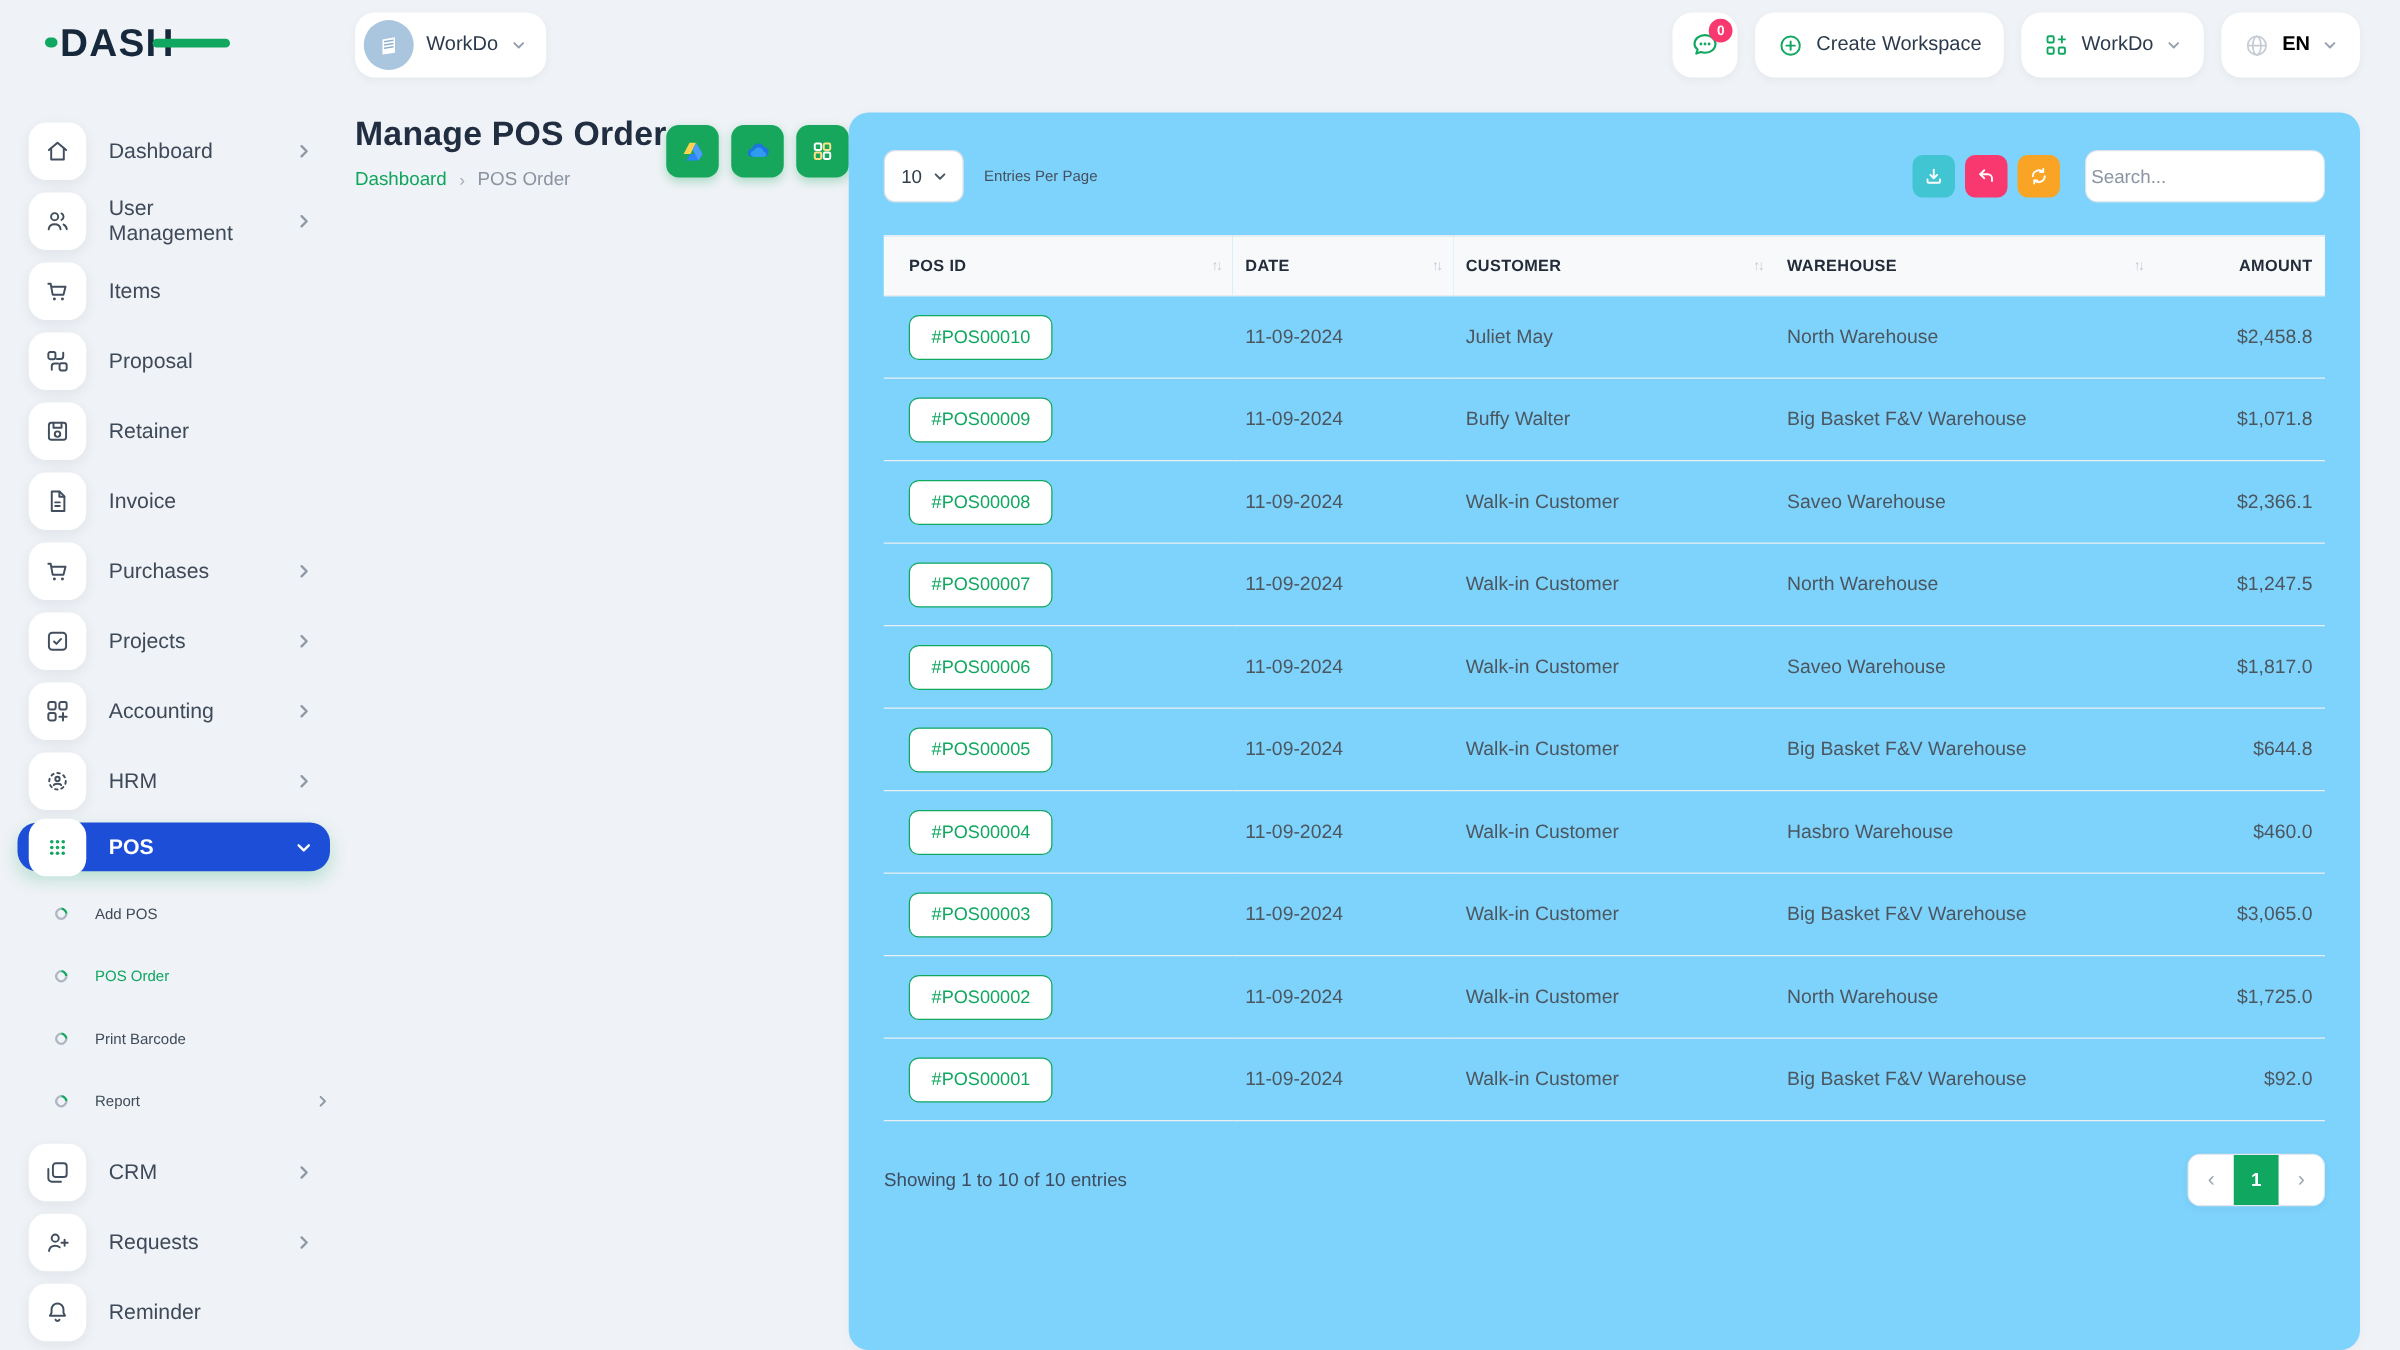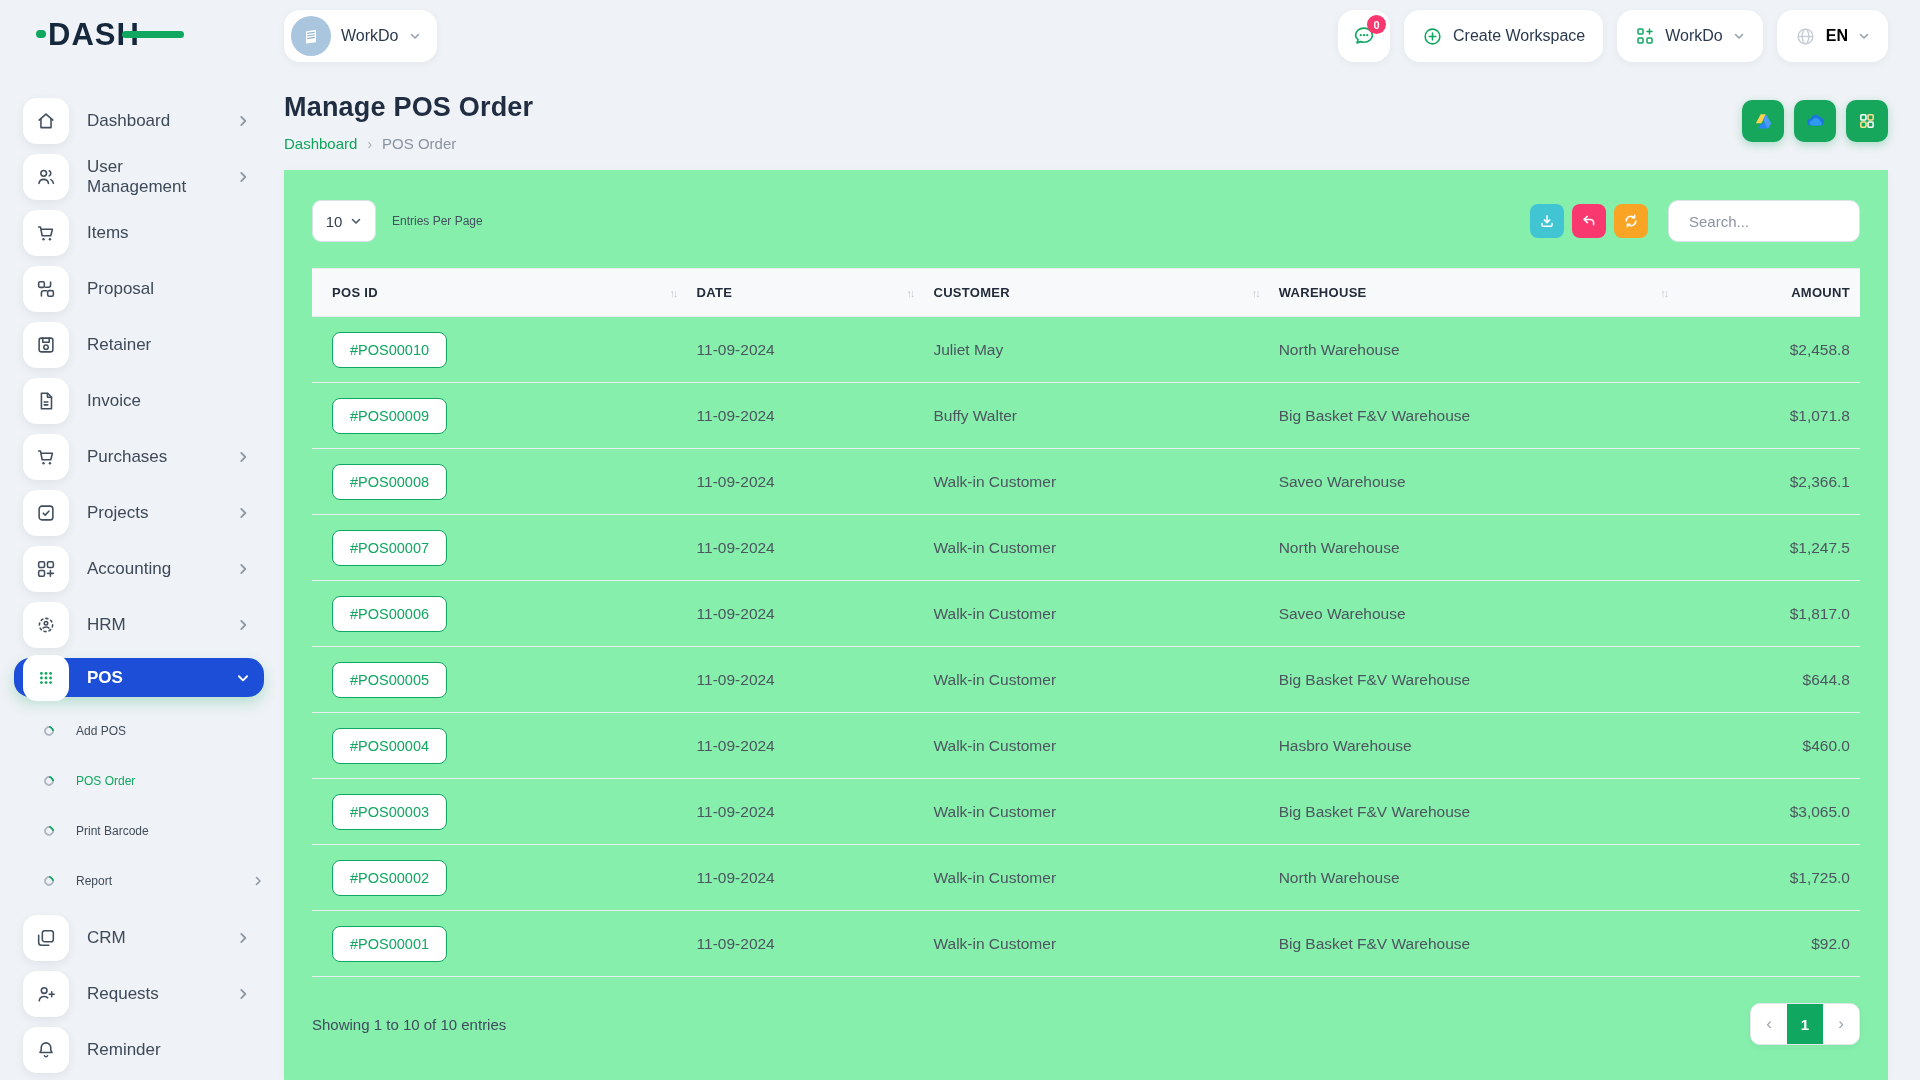--- a/index.html
+++ b/index.html
@@ -35,41 +35,41 @@
   .s-item.active .s-iconbox{box-shadow:none;color:#10a760}
   .s-item.active .s-label{color:#fff;font-weight:700}
   .s-item.active .s-chevron{color:#fff}
   .s-sub{display:flex;align-items:center;height:48px;margin:2px 14px 2px 0;padding-left:44px;gap:22px;cursor:pointer}
   .s-bullet{width:10px;height:10px;border-radius:50%;border:2px solid #aeb7c2;border-top-color:#10a760;transform:rotate(45deg);flex:0 0 10px}
   .s-sublabel{flex:1;font-size:12px;color:#404c5b}
   .s-sub.active .s-sublabel{color:#10a760}
   .s-sub .s-chevron svg{width:12px;height:12px}
 
   
-  .main{flex:1;min-width:0;padding:0 32px 0 6px;display:flex;flex-direction:column}
+  .main{flex:1;min-width:0;padding:0 32px 0 6px;display:flex;}
   .page-head{display:flex;justify-content:space-between;align-items:flex-start;margin-top:20px}
   .page-title{font-size:27px;font-weight:700;color:#212e42;letter-spacing:.2px}
   .breadcrumb{margin-top:12px;font-size:15px;display:flex;align-items:center;gap:10px}
   .crumb-link{color:#0ea65b;text-decoration:none;cursor:pointer}
   .crumb-sep{color:#a6adb8;font-size:14px}
   .crumb-current{color:#8a93a0}
   .head-actions{display:flex;gap:10px;margin-top:8px}
   .sq-btn{width:42px;height:42px;border-radius:10px;background:#16a75c;border:none;display:flex;align-items:center;justify-content:center;cursor:pointer;
           box-shadow:0 3px 8px rgba(22,167,92,.3)}
 
   
-  .card{background:#86efac;border-radius:0;margin-top:18px;padding:30px 28px;flex:1;box-shadow:0 2px 10px rgba(25,45,70,.04);min-height:0}
+  .card{background:#7dd3fc;border-radius:16px;margin-top:18px;padding:30px 28px;flex:1;box-shadow:0 2px 10px rgba(25,45,70,.04);min-height:0}
   .toolbar{display:flex;align-items:center;justify-content:space-between;margin-bottom:26px}
   .toolbar-left{display:flex;align-items:center;gap:16px}
   .select-box{width:64px;height:42px;border:1px solid #dbe1e8;border-radius:9px;background:#fff;display:flex;align-items:center;justify-content:center;gap:8px;
               font-size:15px;color:#323f4f;cursor:pointer}
   .entries-label{font-size:12px;color:#45515f}
   .toolbar-right{display:flex;align-items:center;gap:8px}
   .mini-btn{width:34px;height:34px;border-radius:8px;border:none;display:flex;align-items:center;justify-content:center;cursor:pointer;color:#fff}
-  .search-input{width:192px;height:42px;border:1px solid #dde3ea;border-radius:10px;margin-left:12px;padding:0 20px;font-size:15px;color:#3c4856;
+  .search-input{width:192px;height:42px;border:1px solid #dde3ea;border-radius:10px;margin-left:12px;padding:0 4px;font-size:15px;color:#3c4856;
                 font-family:"Liberation Sans",sans-serif;outline:none;background:#fff}
   .search-input::placeholder{color:#8a94a2}
 
   
   table{width:100%;border-collapse:collapse;table-layout:fixed}
   col.c1{width:24.2%}col.c2{width:15.3%}col.c3{width:22.3%}col.c4{width:26.4%}col.c5{width:11.8%}
   thead th{background:#f8f9fb;border-top:1px solid #e8ecf1;border-bottom:1px solid #e8ecf1;height:46px;padding:16px 10px;
            font-size:13px;font-weight:700;color:#222c3a;letter-spacing:.3px;text-align:left;cursor:pointer}
   thead th:first-child{padding-left:20px}
   .th-inner{display:flex;align-items:center;justify-content:space-between}

